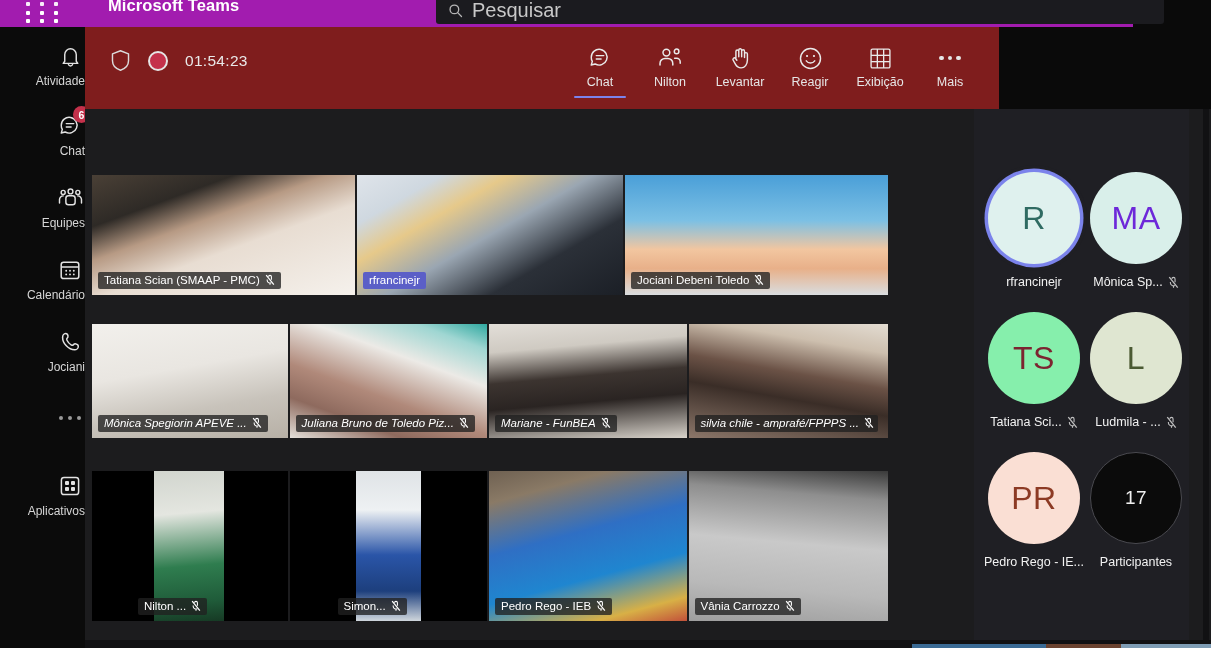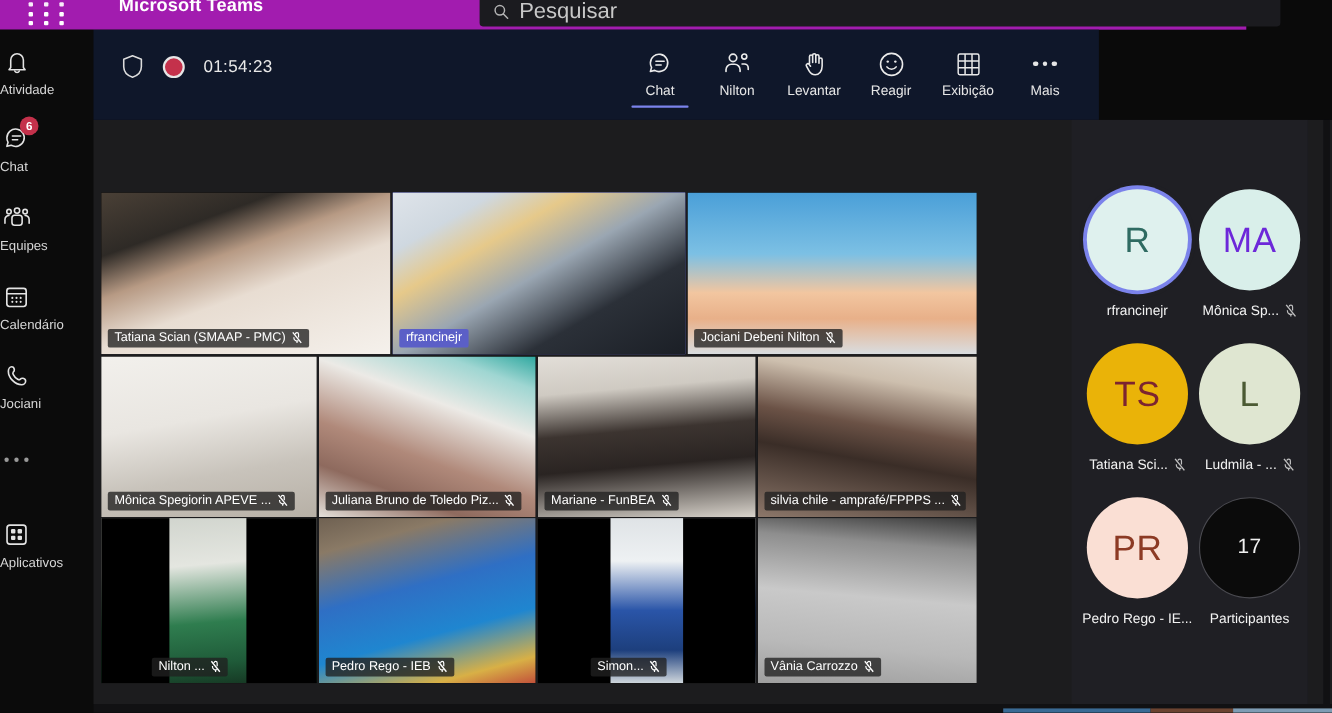--- a/index.html
+++ b/index.html
@@ -37,39 +37,39 @@
   .search-ico { width: 15px; height: 15px; flex: none; opacity: .85; }
   .search-ph { font-size: 20px; color: #c8c8c8; }
 
   
   .rail {
     position: absolute; left: 0; top: 27px; width: 85px; height: 621px;
     background: #0b0b0b;
   }
   .rail-item {
     position: absolute; left: 0; width: 85px;
-    display: flex; flex-direction: column; align-items: flex-start; gap: 3px;
+    display: flex; flex-direction: column; align-items: flex-end; gap: 3px;
     cursor: pointer;
   }
   .rail-ico { position: relative; width: 30px; height: 30px; display: flex; align-items: center; justify-content: center; }
   .rail-lb { font-size: 12px; color: #d6d6d6; white-space: nowrap; }
   .badge {
     position: absolute; right: -5px; top: -5px;
     min-width: 17px; height: 17px; padding: 0 4px;
     background: #c4314b; border-radius: 9px;
     color: #fff; font-size: 10.5px; font-weight: bold;
     display: flex; align-items: center; justify-content: center;
   }
   .rail-dots { display: flex; gap: 5px; align-items: center; justify-content: center; height: 30px; }
   .rail-dots i { width: 4px; height: 4px; border-radius: 50%; background: #9a9a9a; }
 
   
   .mhead {
     position: absolute; left: 85px; top: 27px; width: 914px; height: 82px;
-    background: #0f172a;
+    background: #7f1d1d;
   }
   .mh-left { position: absolute; left: 25px; top: 22px; display: flex; align-items: center; gap: 17px; }
   .shield { width: 21px; height: 23px; }
   .rec-dot {
     width: 20px; height: 20px; border-radius: 50%;
     background: #c4314b; border: 2.2px solid #e6e6e6;
   }
   .timer { font-size: 15.5px; color: #e9e9e9; letter-spacing: .3px; }
 
   .mh-actions { position: absolute; right: 14px; top: 10px; display: flex; }
@@ -87,22 +87,22 @@
   .dots3 { display: flex; gap: 4px; }
   .dots3 i { width: 4.5px; height: 4.5px; border-radius: 50%; background: #e6e6e6; }
 
   
   .stage {
     position: absolute; left: 85px; top: 109px; width: 1104px; height: 531px;
     background: #1c1c1e;
   }
   .grid { position: absolute; left: 7px; top: 66px; width: 796px; height: 452px; }
   .grow { position: absolute; left: 0; width: 796px; display: flex; gap: 2px; }
-  .grow.r1 { top: 0;   height: 147px; }
-  .grow.r2 { top: 149px; height: 146px; }
+  .grow.r1 { top: 0;   height: 120px; }
+  .grow.r2 { top: 149px; height: 114px; font-style: italic; }
   .grow.r3 { top: 296px; height: 150px; }
   .tile { position: relative; height: 100%; overflow: hidden; background: #000; }
   .tile .vid { position: absolute; inset: 0; }
   .tile .lbl {
     position: absolute; left: 6px; bottom: 6px; max-width: 92%;
     background: rgba(32,32,32,.78); color: #fff;
     font-size: 11.5px; padding: 2px 6px 3px 6px; border-radius: 2px;
     display: flex; align-items: center; gap: 5px; white-space: nowrap;
     overflow: hidden;
   }
@@ -358,21 +358,21 @@
         </div>
         <div class="tile speaking" style="width:266px">
           <div class="vid" style="background:linear-gradient(150deg,#dfe4ea 0%,#cfd8e0 18%,#e6c98a 32%,#9aa6b2 50%,#2b3038 72%,#1b1f26 100%)"></div>
           <div class="lbl speaking">
             <span>rfrancinejr</span>
           </div>
         </div>
         <div class="tile" style="width:263px">
           <div class="vid" style="background:linear-gradient(180deg,#4a9fd8 0%,#7cc0e4 38%,#f2c6a0 62%,#e8b089 78%,#d9dde0 100%)"></div>
           <div class="lbl">
-            <span>Jociani Debeni Nilton</span>
+            <span>Jociani Debeni Toledo</span>
             <svg class="mute" viewBox="0 0 12 14" fill="none" stroke="#fff" stroke-width="1.3">
               <path d="M4.3 3.1a1.7 1.7 0 0 1 3.4 0v3.6"></path>
                 <path d="M2.6 6.4v.8a3.4 3.4 0 0 0 5 3"></path>
                 <line x1="6" y1="10.8" x2="6" y2="12.8"></line>
                 <line x1="1.4" y1="1.2" x2="10.6" y2="12.6" stroke-width="1.5"></line>
             </svg>
           </div>
         </div>
       </div>
 
@@ -436,45 +436,45 @@
             <span>Nilton ...</span>
             <svg class="mute" viewBox="0 0 12 14" fill="none" stroke="#fff" stroke-width="1.3">
               <path d="M4.3 3.1a1.7 1.7 0 0 1 3.4 0v3.6"></path>
                 <path d="M2.6 6.4v.8a3.4 3.4 0 0 0 5 3"></path>
                 <line x1="6" y1="10.8" x2="6" y2="12.8"></line>
                 <line x1="1.4" y1="1.2" x2="10.6" y2="12.6" stroke-width="1.5"></line>
             </svg>
           </div>
         </div>
         <div class="tile" style="width:198px">
-          <div class="vid" style="background:linear-gradient(165deg,#6f6152 0%,#8a7a66 16%,#2f6fc4 42%,#1f86d0 66%,#d8b046 88%,#c2513a 100%)"></div>
-          <div class="lbl">
-            <span>Pedro Rego - IEB</span>
-            <svg class="mute" viewBox="0 0 12 14" fill="none" stroke="#fff" stroke-width="1.3">
-              <path d="M4.3 3.1a1.7 1.7 0 0 1 3.4 0v3.6"></path>
-                <path d="M2.6 6.4v.8a3.4 3.4 0 0 0 5 3"></path>
-                <line x1="6" y1="10.8" x2="6" y2="12.8"></line>
-                <line x1="1.4" y1="1.2" x2="10.6" y2="12.6" stroke-width="1.5"></line>
-            </svg>
-          </div>
-        </div>
-        <div class="tile" style="width:198px">
           <div class="vid" style="background:linear-gradient(180deg,#dfe3e6 0%,#eef1f3 26%,#2a55a8 56%,#1d3f7d 80%,#cfd6dc 100%)"></div>
           <div class="pillarbox" style="left:0;width:66px"></div>
           <div class="pillarbox" style="right:0;width:66px"></div>
           <div class="lbl" style="left:48px">
             <span>Simon...</span>
             <svg class="mute" viewBox="0 0 12 14" fill="none" stroke="#fff" stroke-width="1.3">
               <path d="M4.3 3.1a1.7 1.7 0 0 1 3.4 0v3.6"></path>
                 <path d="M2.6 6.4v.8a3.4 3.4 0 0 0 5 3"></path>
                 <line x1="6" y1="10.8" x2="6" y2="12.8"></line>
                 <line x1="1.4" y1="1.2" x2="10.6" y2="12.6" stroke-width="1.5"></line>
             </svg>
           </div>
         </div>
+        <div class="tile" style="width:198px">
+          <div class="vid" style="background:linear-gradient(165deg,#6f6152 0%,#8a7a66 16%,#2f6fc4 42%,#1f86d0 66%,#d8b046 88%,#c2513a 100%)"></div>
+          <div class="lbl">
+            <span>Pedro Rego - IEB</span>
+            <svg class="mute" viewBox="0 0 12 14" fill="none" stroke="#fff" stroke-width="1.3">
+              <path d="M4.3 3.1a1.7 1.7 0 0 1 3.4 0v3.6"></path>
+                <path d="M2.6 6.4v.8a3.4 3.4 0 0 0 5 3"></path>
+                <line x1="6" y1="10.8" x2="6" y2="12.8"></line>
+                <line x1="1.4" y1="1.2" x2="10.6" y2="12.6" stroke-width="1.5"></line>
+            </svg>
+          </div>
+        </div>
         <div class="tile" style="width:200px">
           <div class="vid" style="background:linear-gradient(185deg,#3a3a3a 0%,#8e8e8e 18%,#c9c9c9 48%,#b9b9b9 76%,#9e9e9e 100%)"></div>
           <div class="lbl">
             <span>Vânia Carrozzo</span>
             <svg class="mute" viewBox="0 0 12 14" fill="none" stroke="#fff" stroke-width="1.3">
               <path d="M4.3 3.1a1.7 1.7 0 0 1 3.4 0v3.6"></path>
                 <path d="M2.6 6.4v.8a3.4 3.4 0 0 0 5 3"></path>
                 <line x1="6" y1="10.8" x2="6" y2="12.8"></line>
                 <line x1="1.4" y1="1.2" x2="10.6" y2="12.6" stroke-width="1.5"></line>
             </svg>
@@ -505,21 +505,21 @@
             <svg class="pmute" viewBox="0 0 12 14" fill="none" stroke="#d6d6d6" stroke-width="1.2">
               <path d="M4.3 3.1a1.7 1.7 0 0 1 3.4 0v3.6"></path>
                 <path d="M2.6 6.4v.8a3.4 3.4 0 0 0 5 3"></path>
                 <line x1="6" y1="10.8" x2="6" y2="12.8"></line>
                 <line x1="1.4" y1="1.2" x2="10.6" y2="12.6" stroke-width="1.4"></line>
             </svg>
           </div>
         </div>
 
         <div class="pcell">
-          <div class="av" style="background:#eab308;color:#7c2430">
+          <div class="av" style="background:#86efac;color:#7c2430">
             <span>TS</span>
           </div>
           <div class="pname-row">
             <span class="pname">Tatiana Sci...</span>
             <svg class="pmute" viewBox="0 0 12 14" fill="none" stroke="#d6d6d6" stroke-width="1.2">
               <path d="M4.3 3.1a1.7 1.7 0 0 1 3.4 0v3.6"></path>
                 <path d="M2.6 6.4v.8a3.4 3.4 0 0 0 5 3"></path>
                 <line x1="6" y1="10.8" x2="6" y2="12.8"></line>
                 <line x1="1.4" y1="1.2" x2="10.6" y2="12.6" stroke-width="1.4"></line>
             </svg>

